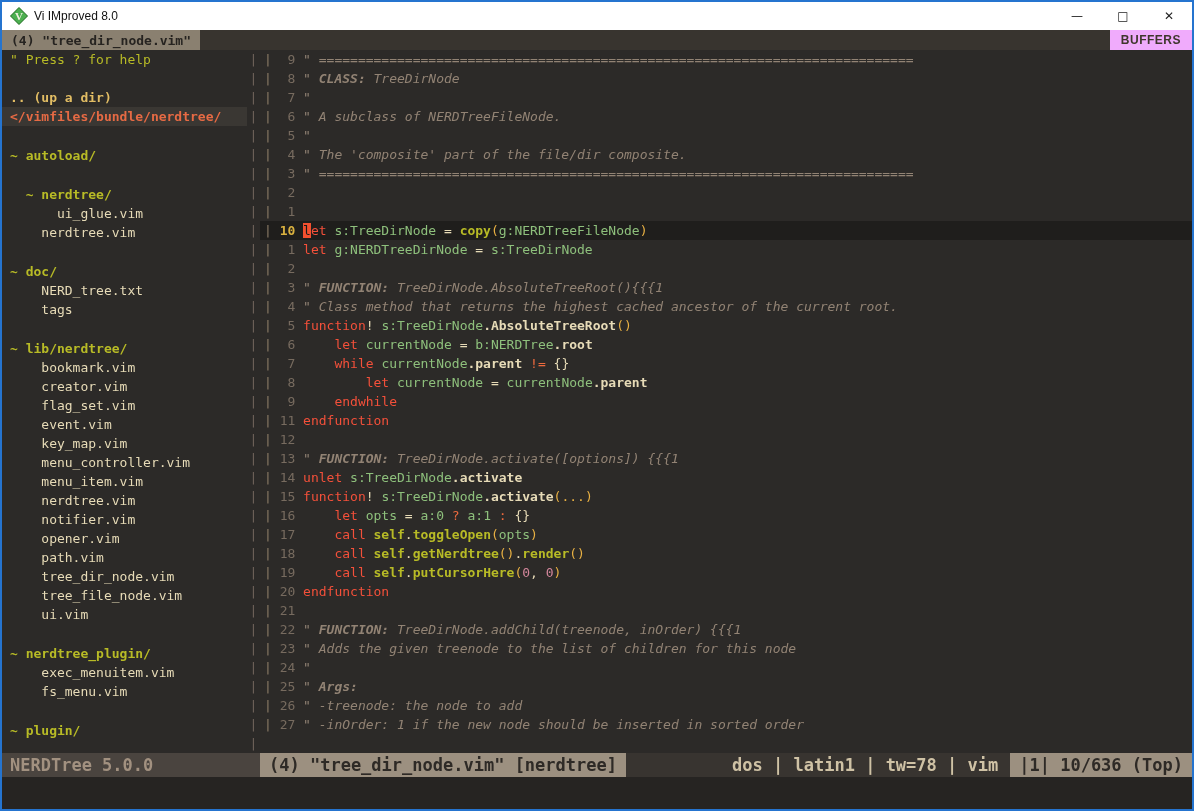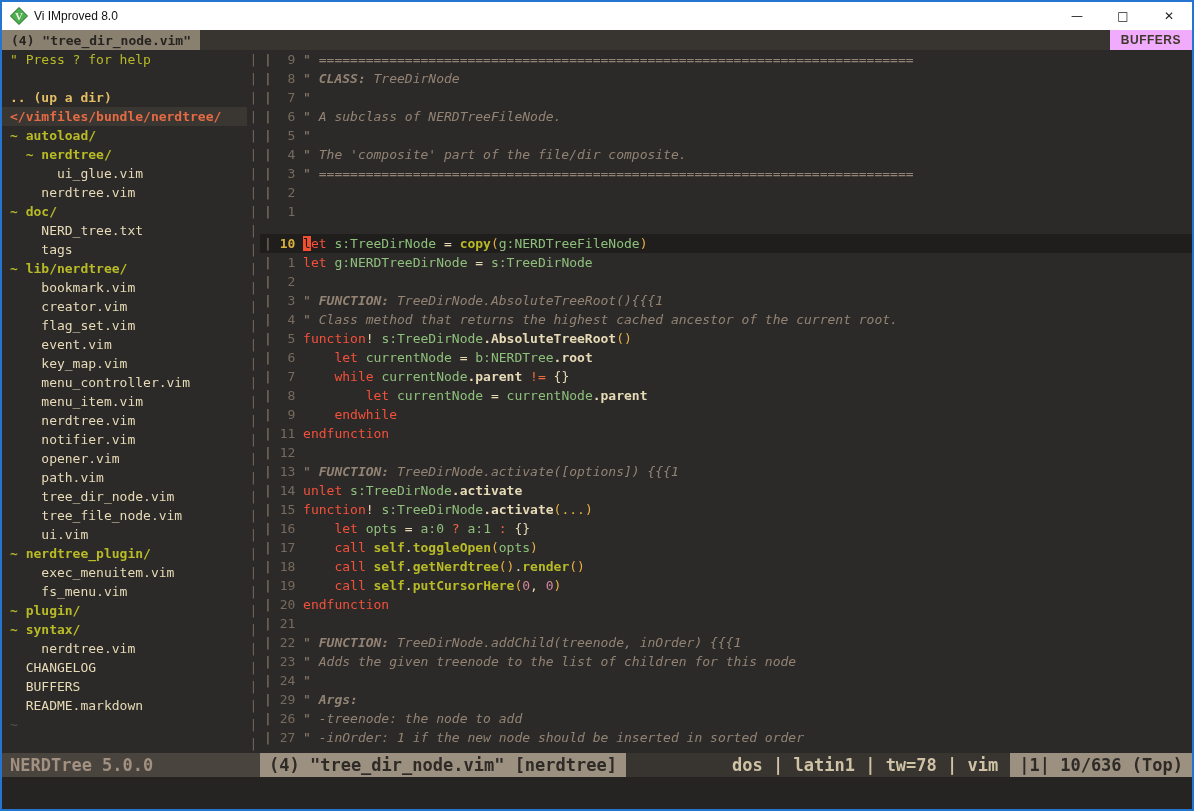--- a/index.html
+++ b/index.html
@@ -42,31 +42,31 @@
   
   .main { height:703px; display:flex; flex:0 0 auto; }
   .nerdtree { width:245px; overflow:hidden; }
   .srow {
     height:19px; line-height:19px; font-size:13px; white-space:pre;
     padding-left:8px; overflow:hidden;
   }
   .srow.help  { color:#b8bb26; }
   .srow.up    { color:#e2bd64; font-weight:bold; }
   .srow.root  { color:#e66a44; background:#3a3733;font-weight:bold; }
-  .srow.dir   { color:#b8bb26; font-weight:bold; }
+  .srow.dir   { color:#b8bb26; font-weight:bold;margin-top:20px; }
   .srow.file  { color:#e7dbb7; }
   .srow.tilde { color:#55504a; }
   .vsep { width:13px; text-align:center; overflow:hidden; }
   .vsep .vrow { height:19px; line-height:19px; font-size:13px; color:#6e635a; }
   .editor { flex:1; overflow:hidden; }
   .crow {
     height:19px; line-height:19px; font-size:13px; white-space:pre; overflow:hidden;
     padding-left:4px; color:#e7dbb7;
   }
-  .crow.cursorline { background:#1f1e1c;margin-top:13px; }
+  .crow.cursorline { background:#1f1e1c; }
   .fold { display:inline-block; width:1ch; color:#8a7a66; }
   .lnum {
     display:inline-block; width:3ch; text-align:right; color:#776b5f; margin-right:1ch;
   }
   .lnum.cur { color:#d9b13f; font-weight:bold; }
   .sg-kw    { color:#f4503a; }
   .sg-op    { color:#ed6a3e; }
   .sg-id    { color:#8ec07c; }
   .sg-fg    { color:#e7dbb7; }
   .sg-prop  { color:#e7dbb7; font-weight:bold; }
@@ -228,21 +228,21 @@
         <div class="crow"><span class="fold">|</span><span class="lnum">15</span><span class="sg-kw">function</span><span class="sg-fg">! </span><span class="sg-id">s:TreeDirNode</span><span class="sg-prop">.activate</span><span class="sg-delim">(...)</span></div>
         <div class="crow"><span class="fold">|</span><span class="lnum">16</span><span class="sg-fg">    </span><span class="sg-kw">let</span><span class="sg-fg"> </span><span class="sg-id">opts</span><span class="sg-fg"> = </span><span class="sg-id">a:0</span><span class="sg-fg"> </span><span class="sg-op">?</span><span class="sg-fg"> </span><span class="sg-id">a:1</span><span class="sg-fg"> </span><span class="sg-op">:</span><span class="sg-fg"> {}</span></div>
         <div class="crow"><span class="fold">|</span><span class="lnum">17</span><span class="sg-fg">    </span><span class="sg-kw">call</span><span class="sg-fg"> </span><span class="sg-fn">self</span><span class="sg-fg">.</span><span class="sg-fn">toggleOpen</span><span class="sg-delim">(</span><span class="sg-id">opts</span><span class="sg-delim">)</span></div>
         <div class="crow"><span class="fold">|</span><span class="lnum">18</span><span class="sg-fg">    </span><span class="sg-kw">call</span><span class="sg-fg"> </span><span class="sg-fn">self</span><span class="sg-fg">.</span><span class="sg-fn">getNerdtree</span><span class="sg-delim">()</span><span class="sg-fg">.</span><span class="sg-fn">render</span><span class="sg-delim">()</span></div>
         <div class="crow"><span class="fold">|</span><span class="lnum">19</span><span class="sg-fg">    </span><span class="sg-kw">call</span><span class="sg-fg"> </span><span class="sg-fn">self</span><span class="sg-fg">.</span><span class="sg-fn">putCursorHere</span><span class="sg-delim">(</span><span class="sg-num">0</span><span class="sg-fg">, </span><span class="sg-num">0</span><span class="sg-delim">)</span></div>
         <div class="crow"><span class="fold">|</span><span class="lnum">20</span><span class="sg-kw">endfunction</span></div>
         <div class="crow"><span class="fold">|</span><span class="lnum">21</span></div>
         <div class="crow"><span class="fold">|</span><span class="lnum">22</span><span class="sg-cmt">" </span><span class="sg-cmtb">FUNCTION:</span><span class="sg-cmt"> TreeDirNode.addChild(treenode, inOrder) {{{1</span></div>
         <div class="crow"><span class="fold">|</span><span class="lnum">23</span><span class="sg-cmt">" Adds the given treenode to the list of children for this node</span></div>
         <div class="crow"><span class="fold">|</span><span class="lnum">24</span><span class="sg-cmt">"</span></div>
-        <div class="crow"><span class="fold">|</span><span class="lnum">29</span><span class="sg-cmt">" </span><span class="sg-cmtb">Args:</span></div>
+        <div class="crow"><span class="fold">|</span><span class="lnum">25</span><span class="sg-cmt">" </span><span class="sg-cmtb">Args:</span></div>
         <div class="crow"><span class="fold">|</span><span class="lnum">26</span><span class="sg-cmt">" -treenode: the node to add</span></div>
         <div class="crow"><span class="fold">|</span><span class="lnum">27</span><span class="sg-cmt">" -inOrder: 1 if the new node should be inserted in sorted order</span></div>
       </div>
   </div>
 
   <div class="statusrow">
     <div class="status-nerdtree">NERDTree 5.0.0</div>
     <div class="status-main">
       <span class="seg-file">(4) "tree_dir_node.vim" [nerdtree]</span>
       <span class="seg-spacer"></span>

